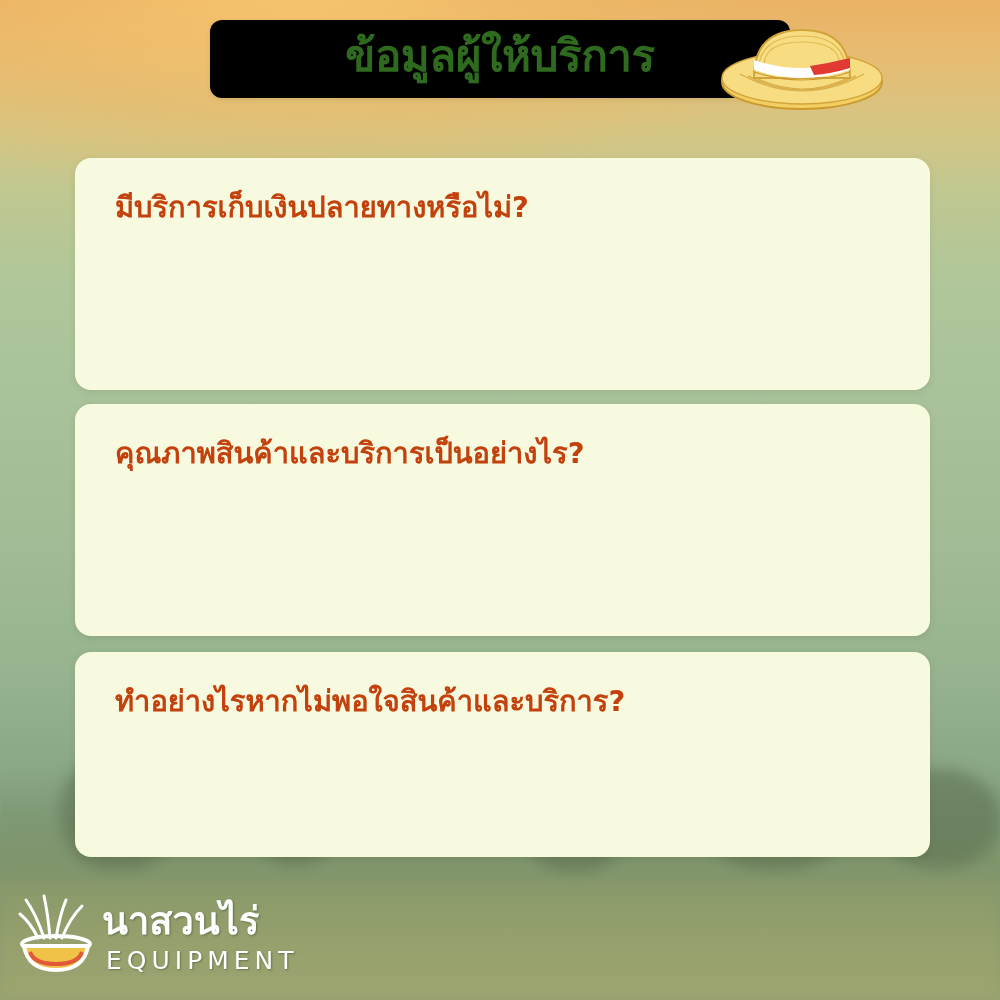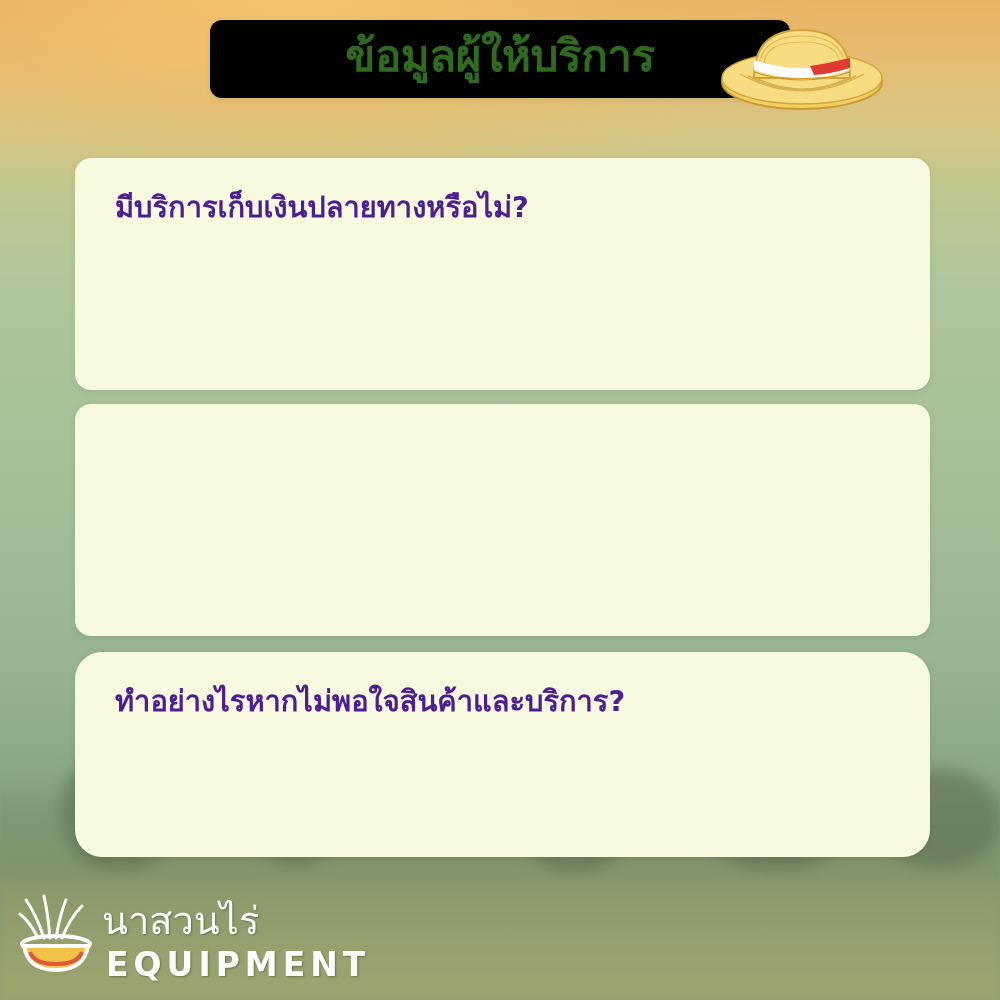--- a/index.html
+++ b/index.html
@@ -94,26 +94,26 @@
     position: absolute;
     left: 75px;
     width: 855px;
     background: #f7fadf;
     border-radius: 16px;
     box-shadow: 0 2px 6px rgba(70,80,40,0.13);
     padding: 30px 40px 28px 40px;
   }
   #card-0 { top: 158px; height: 232px; }
   #card-1 { top: 404px; height: 232px; }
-  #card-2 { top: 652px; height: 205px; border-radius: 27px; }
+  #card-2 { top: 652px; height: 205px; }
 
   .card-q {
     font-size: 29px;
     font-weight: bold;
-    color: #4c1d95;
+    color: #c2410c;
     line-height: 1.35;
     margin-bottom: 12px;
   }
   .card-a {
     font-size: 25px;
     color: #4a4a3c;
     line-height: 1.5;
   }
 
   
@@ -121,30 +121,30 @@
     position: absolute;
     left: 14px;
     bottom: 10px;
     width: 300px;
     height: 100px;
   }
   #logo-text-main {
     position: absolute;
     left: 88px; top: 12px;
     font-size: 38px;
-    font-weight: normal;
+    font-weight: bold;
     color: #ffffff;
     text-shadow: 1px 1px 2px rgba(40,60,30,0.45);
     line-height: 1;
   }
   #logo-text-sub {
     position: absolute;
     left: 92px; top: 58px;
-    font-size: 33px;
-    font-weight: bold;
+    font-size: 25px;
+    font-weight: normal;
     letter-spacing: 5px;
     color: #ffffff;
     text-shadow: 1px 1px 2px rgba(40,60,30,0.45);
     line-height: 1;
   }
 </style>
 </head>
 <body>
 
 <div id="bg">
@@ -175,20 +175,21 @@
   <path d="M36 62 Q84 78 132 62 L132 52 Q84 68 36 52 Z" fill="#ffffff"></path>
   <path d="M92 58 Q112 55 132 50 L132 60 Q112 66 96 67 Z" fill="#e03a33"></path>
   <path d="M36 64 Q84 80 132 64" fill="none" stroke="#c99a2e" stroke-width="1.2"></path>
 </svg>
 
 <div class="card" id="card-0">
   <div class="card-q">มีบริการเก็บเงินปลายทางหรือไม่?</div>
 </div>
 
 <div class="card" id="card-1">
+  <div class="card-q">คุณภาพสินค้าและบริการเป็นอย่างไร?</div>
 </div>
 
 <div class="card" id="card-2">
   <div class="card-q">ทำอย่างไรหากไม่พอใจสินค้าและบริการ?</div>
 </div>
 
 <div id="logo">
   <svg width="90" height="95" viewBox="0 0 90 95" xmlns="http://www.w3.org/2000/svg">
     <g stroke="#ffffff" stroke-width="3" fill="none" stroke-linecap="round">
       <path d="M30 48 Q22 24 12 10"></path>

